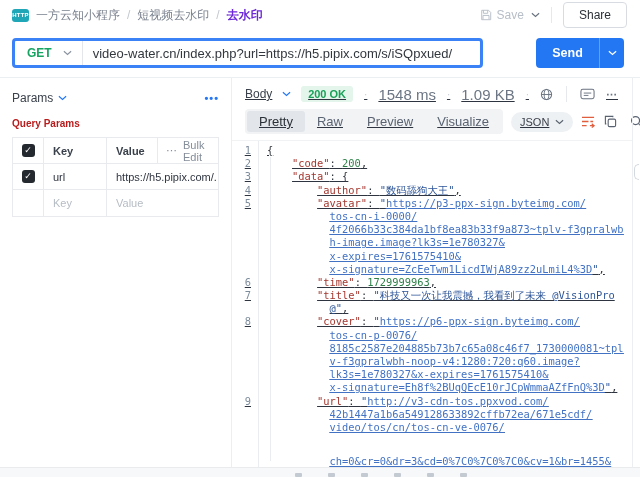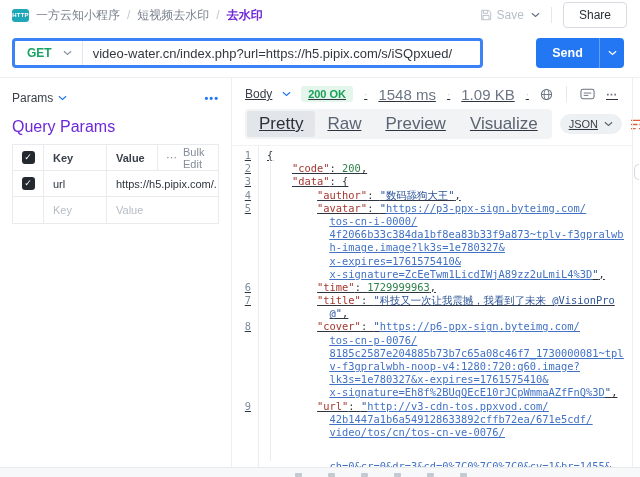--- a/index.html
+++ b/index.html
@@ -27,21 +27,21 @@
   .send-btn { width:88px; background:#2477f2; border-radius:4px; display:flex; align-items:center; color:#fff;margin-left:45px; }
   .send-label { flex:1; text-align:center; font-size:12.5px; font-weight:bold; }
   .send-chev { width:25px; display:flex; align-items:center; justify-content:center;
     border-left:1px solid rgba(255,255,255,.3); align-self:stretch; }
   .main { display:flex; border-top:1px solid #eceff2; height:390px; }
   .left-panel { width:232px; border-right:1px solid #eceff2; padding:9px 12px 0 12px; }
   .panel-row { display:flex; align-items:center; height:22px; }
   .panel-title { font-size:12px; color:#3a414b; font-weight:500; margin-right:5px; }
   .blue-chev { display:flex; }
   .more-blue { margin-left:auto; color:#2377f7; font-weight:bold; font-size:11px; letter-spacing:1px; }
-  .qp-title { font-size:16px; font-weight:normal; color:#6d28d9; margin:9px 0 8px 0; }
+  .qp-title { font-size:10px; font-weight:bold; color:#b91c1c; margin:9px 0 8px 0; }
   .qp-table { border:1px solid #e8eaed; font-size:11px; }
   .qp-tr { display:flex; border-bottom:1px solid #e8eaed; height:26px; align-items:center; }
   .qp-tr:last-child { border-bottom:none; }
   .c-cb { width:31px; display:flex; justify-content:center; align-self:stretch; align-items:center; border-right:1px solid #e8eaed; }
   .c-key { width:63px; padding-left:9px; align-self:stretch; display:flex; align-items:center; border-right:1px solid #e8eaed; }
   .c-val { flex:1; padding-left:9px; min-width:0; white-space:nowrap; overflow:hidden; }
   .c-val-h { width:51px; padding-left:9px; align-self:stretch; display:flex; align-items:center; border-right:1px solid #e8eaed; }
   .c-bulk { flex:1; display:flex; align-items:center; gap:6px; padding-left:8px; color:#848d99; }
   .hdr-txt { font-weight:bold; color:#3a414b; }
   .ph { color:#b6bcc4; }
@@ -51,21 +51,21 @@
   .resp-head { display:flex; align-items:center; padding:6px 14px 0 13px; height:26px; }
   .status-grp { margin-left:auto; display:flex; align-items:center; gap:11px; }
   .badge-200 { background:#e4f5eb; color:#18a058; font-size:11px; font-weight:600;
     padding:2px 7px; border-radius:3px; }
   .meta { font-size:15px; color:#6c7684; }
   .dotsep { color:#c6ccd3; font-size:10px; }
   .gicon { display:flex; color:#6a7380; }
   .more-gray { color:#6a7380; font-weight:bold; letter-spacing:1px; font-size:11px; }
   .resp-tabs { display:flex; align-items:center; padding:5px 14px 6px 13px; gap:8px; }
   .seg { background:#f1f3f5; border-radius:4px; display:flex; padding:2px; }
-  .seg-tab { font-size:17px; color:#5b6472; padding:3px 12px; border-radius:3px; cursor:default; }
+  .seg-tab { font-size:13px; color:#5b6472; padding:3px 12px; border-radius:3px; cursor:default; }
   .seg-tab.active { background:#e2e5e9; color:#2b3138; }
   .json-chip { background:#eef1f4; border-radius:10px; font-size:11px; color:#3a4049;
     display:flex; align-items:center; gap:6px; padding:4px 9px; }
   .icon-btn { display:flex; align-items:center; }
   .tail-icons { margin-left:auto; display:flex; align-items:center; gap:13px; }
   .code-wrap { flex:1; border-top:1px solid #f0f2f4; display:flex; overflow:hidden; }
   .gutter { width:27px; text-align:right; padding-right:7px; border-right:1px solid #e9edf0;
     font:10.4px/13.2px "DejaVu Sans Mono", monospace; color:#7d8c9b; padding-top:3px; }
   .gl { height:13.2px; }
   .code { flex:1; position:relative; padding:3px 0 0 8px; min-width:0;

